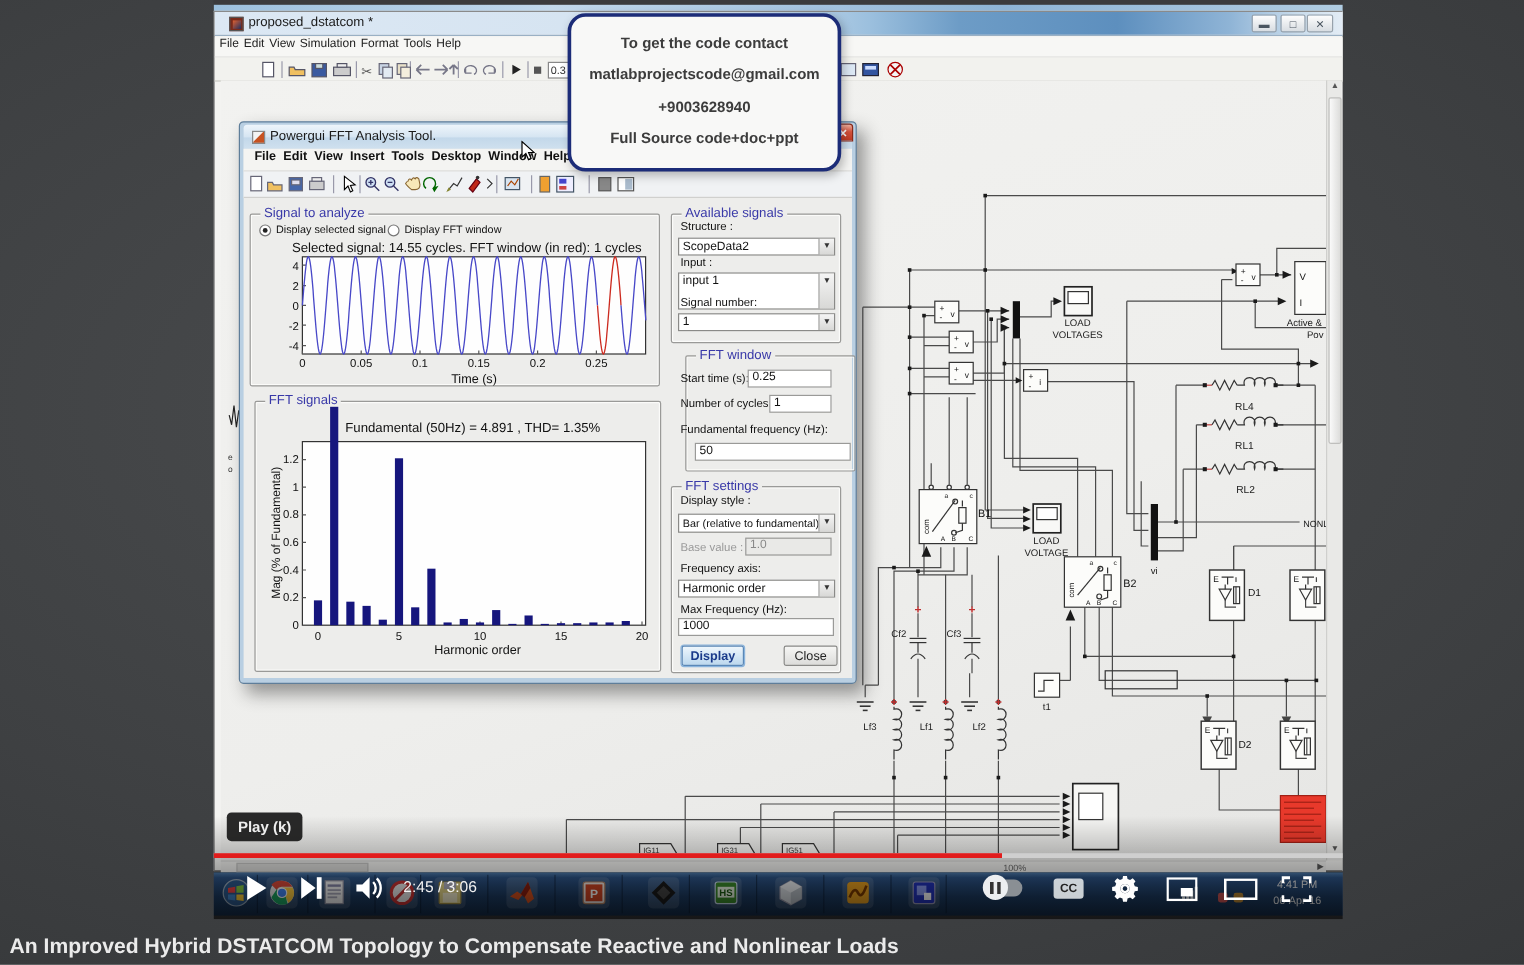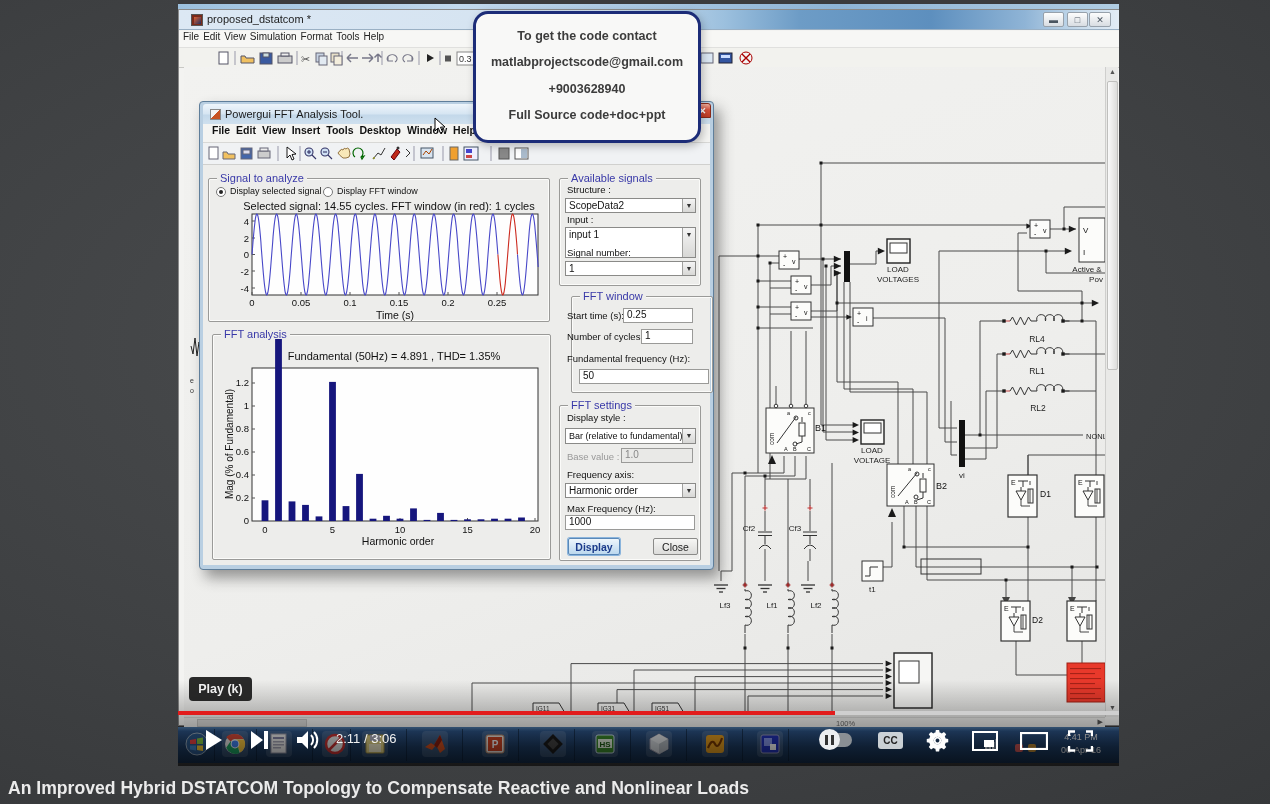--- a/index.html
+++ b/index.html
@@ -525,21 +525,21 @@
             <text x="447" y="305" text-anchor="middle">0.2</text>
             <text x="496" y="305" text-anchor="middle">0.25</text>
 </g>
 <text x="394" y="318" font-size="10.5" fill="#111" text-anchor="middle">Time (s)</text>
 <polyline points="251.0,253.5 251.5,247.2 252.0,241.0 252.5,235.1 253.0,229.7 253.5,224.9 254.0,220.7 254.4,217.4 254.9,215.0 255.4,213.5 255.9,213.0 256.4,213.5 256.9,215.0 257.4,217.4 257.9,220.7 258.4,224.9 258.9,229.7 259.4,235.1 259.9,241.0 260.3,247.2 260.8,253.5 261.3,259.8 261.8,266.0 262.3,271.9 262.8,277.3 263.3,282.1 263.8,286.3 264.3,289.6 264.8,292.0 265.3,293.5 265.8,294.0 266.2,293.5 266.7,292.0 267.2,289.6 267.7,286.3 268.2,282.1 268.7,277.3 269.2,271.9 269.7,266.0 270.2,259.8 270.7,253.5 271.2,247.2 271.7,241.0 272.1,235.1 272.6,229.7 273.1,224.9 273.6,220.7 274.1,217.4 274.6,215.0 275.1,213.5 275.6,213.0 276.1,213.5 276.6,215.0 277.1,217.4 277.6,220.7 278.0,224.9 278.5,229.7 279.0,235.1 279.5,241.0 280.0,247.2 280.5,253.5 281.0,259.8 281.5,266.0 282.0,271.9 282.5,277.3 283.0,282.1 283.5,286.3 283.9,289.6 284.4,292.0 284.9,293.5 285.4,294.0 285.9,293.5 286.4,292.0 286.9,289.6 287.4,286.3 287.9,282.1 288.4,277.3 288.9,271.9 289.4,266.0 289.8,259.8 290.3,253.5 290.8,247.2 291.3,241.0 291.8,235.1 292.3,229.7 292.8,224.9 293.3,220.7 293.8,217.4 294.3,215.0 294.8,213.5 295.3,213.0 295.7,213.5 296.2,215.0 296.7,217.4 297.2,220.7 297.7,224.9 298.2,229.7 298.7,235.1 299.2,241.0 299.7,247.2 300.2,253.5 300.7,259.8 301.2,266.0 301.7,271.9 302.1,277.3 302.6,282.1 303.1,286.3 303.6,289.6 304.1,292.0 304.6,293.5 305.1,294.0 305.6,293.5 306.1,292.0 306.6,289.6 307.1,286.3 307.6,282.1 308.0,277.3 308.5,271.9 309.0,266.0 309.5,259.8 310.0,253.5 310.5,247.2 311.0,241.0 311.5,235.1 312.0,229.7 312.5,224.9 313.0,220.7 313.5,217.4 313.9,215.0 314.4,213.5 314.9,213.0 315.4,213.5 315.9,215.0 316.4,217.4 316.9,220.7 317.4,224.9 317.9,229.7 318.4,235.1 318.9,241.0 319.4,247.2 319.8,253.5 320.3,259.8 320.8,266.0 321.3,271.9 321.8,277.3 322.3,282.1 322.8,286.3 323.3,289.6 323.8,292.0 324.3,293.5 324.8,294.0 325.3,293.5 325.7,292.0 326.2,289.6 326.7,286.3 327.2,282.1 327.7,277.3 328.2,271.9 328.7,266.0 329.2,259.8 329.7,253.5 330.2,247.2 330.7,241.0 331.2,235.1 331.6,229.7 332.1,224.9 332.6,220.7 333.1,217.4 333.6,215.0 334.1,213.5 334.6,213.0 335.1,213.5 335.6,215.0 336.1,217.4 336.6,220.7 337.1,224.9 337.5,229.7 338.0,235.1 338.5,241.0 339.0,247.2 339.5,253.5 340.0,259.8 340.5,266.0 341.0,271.9 341.5,277.3 342.0,282.1 342.5,286.3 343.0,289.6 343.4,292.0 343.9,293.5 344.4,294.0 344.9,293.5 345.4,292.0 345.9,289.6 346.4,286.3 346.9,282.1 347.4,277.3 347.9,271.9 348.4,266.0 348.9,259.8 349.4,253.5 349.8,247.2 350.3,241.0 350.8,235.1 351.3,229.7 351.8,224.9 352.3,220.7 352.8,217.4 353.3,215.0 353.8,213.5 354.3,213.0 354.8,213.5 355.3,215.0 355.7,217.4 356.2,220.7 356.7,224.9 357.2,229.7 357.7,235.1 358.2,241.0 358.7,247.2 359.2,253.5 359.7,259.8 360.2,266.0 360.7,271.9 361.2,277.3 361.6,282.1 362.1,286.3 362.6,289.6 363.1,292.0 363.6,293.5 364.1,294.0 364.6,293.5 365.1,292.0 365.6,289.6 366.1,286.3 366.6,282.1 367.1,277.3 367.5,271.9 368.0,266.0 368.5,259.8 369.0,253.5 369.5,247.2 370.0,241.0 370.5,235.1 371.0,229.7 371.5,224.9 372.0,220.7 372.5,217.4 373.0,215.0 373.4,213.5 373.9,213.0 374.4,213.5 374.9,215.0 375.4,217.4 375.9,220.7 376.4,224.9 376.9,229.7 377.4,235.1 377.9,241.0 378.4,247.2 378.9,253.5 379.3,259.8 379.8,266.0 380.3,271.9 380.8,277.3 381.3,282.1 381.8,286.3 382.3,289.6 382.8,292.0 383.3,293.5 383.8,294.0 384.3,293.5 384.8,292.0 385.2,289.6 385.7,286.3 386.2,282.1 386.7,277.3 387.2,271.9 387.7,266.0 388.2,259.8 388.7,253.5 389.2,247.2 389.7,241.0 390.2,235.1 390.7,229.7 391.1,224.9 391.6,220.7 392.1,217.4 392.6,215.0 393.1,213.5 393.6,213.0 394.1,213.5 394.6,215.0 395.1,217.4 395.6,220.7 396.1,224.9 396.6,229.7 397.0,235.1 397.5,241.0 398.0,247.2 398.5,253.5 399.0,259.8 399.5,266.0 400.0,271.9 400.5,277.3 401.0,282.1 401.5,286.3 402.0,289.6 402.5,292.0 403.0,293.5 403.4,294.0 403.9,293.5 404.4,292.0 404.9,289.6 405.4,286.3 405.9,282.1 406.4,277.3 406.9,271.9 407.4,266.0 407.9,259.8 408.4,253.5 408.9,247.2 409.3,241.0 409.8,235.1 410.3,229.7 410.8,224.9 411.3,220.7 411.8,217.4 412.3,215.0 412.8,213.5 413.3,213.0 413.8,213.5 414.3,215.0 414.8,217.4 415.2,220.7 415.7,224.9 416.2,229.7 416.7,235.1 417.2,241.0 417.7,247.2 418.2,253.5 418.7,259.8 419.2,266.0 419.7,271.9 420.2,277.3 420.7,282.1 421.1,286.3 421.6,289.6 422.1,292.0 422.6,293.5 423.1,294.0 423.6,293.5 424.1,292.0 424.6,289.6 425.1,286.3 425.6,282.1 426.1,277.3 426.6,271.9 427.0,266.0 427.5,259.8 428.0,253.5 428.5,247.2 429.0,241.0 429.5,235.1 430.0,229.7 430.5,224.9 431.0,220.7 431.5,217.4 432.0,215.0 432.5,213.5 432.9,213.0 433.4,213.5 433.9,215.0 434.4,217.4 434.9,220.7 435.4,224.9 435.9,229.7 436.4,235.1 436.9,241.0 437.4,247.2 437.9,253.5 438.4,259.8 438.8,266.0 439.3,271.9 439.8,277.3 440.3,282.1 440.8,286.3 441.3,289.6 441.8,292.0 442.3,293.5 442.8,294.0 443.3,293.5 443.8,292.0 444.3,289.6 444.7,286.3 445.2,282.1 445.7,277.3 446.2,271.9 446.7,266.0 447.2,259.8 447.7,253.5 448.2,247.2 448.7,241.0 449.2,235.1 449.7,229.7 450.2,224.9 450.7,220.7 451.1,217.4 451.6,215.0 452.1,213.5 452.6,213.0 453.1,213.5 453.6,215.0 454.1,217.4 454.6,220.7 455.1,224.9 455.6,229.7 456.1,235.1 456.6,241.0 457.0,247.2 457.5,253.5 458.0,259.8 458.5,266.0 459.0,271.9 459.5,277.3 460.0,282.1 460.5,286.3 461.0,289.6 461.5,292.0 462.0,293.5 462.5,294.0 462.9,293.5 463.4,292.0 463.9,289.6 464.4,286.3 464.9,282.1 465.4,277.3 465.9,271.9 466.4,266.0 466.9,259.8 467.4,253.5 467.9,247.2 468.4,241.0 468.8,235.1 469.3,229.7 469.8,224.9 470.3,220.7 470.8,217.4 471.3,215.0 471.8,213.5 472.3,213.0 472.8,213.5 473.3,215.0 473.8,217.4 474.3,220.7 474.7,224.9 475.2,229.7 475.7,235.1 476.2,241.0 476.7,247.2 477.2,253.5 477.7,259.8 478.2,266.0 478.7,271.9 479.2,277.3 479.7,282.1 480.2,286.3 480.6,289.6 481.1,292.0 481.6,293.5 482.1,294.0 482.6,293.5 483.1,292.0 483.6,289.6 484.1,286.3 484.6,282.1 485.1,277.3 485.6,271.9 486.1,266.0 486.5,259.8 487.0,253.5 487.5,247.2 488.0,241.0 488.5,235.1 489.0,229.7 489.5,224.9 490.0,220.7 490.5,217.4 491.0,215.0 491.5,213.5 492.0,213.0 492.4,213.5 492.9,215.0 493.4,217.4 493.9,220.7 494.4,224.9 494.9,229.7 495.4,235.1 495.9,241.0 496.4,247.2 496.9,253.5" fill="none" stroke="#4848c8" stroke-width="1.1"></polyline>
 <polyline points="496.9,253.5 497.4,259.8 497.9,266.0 498.4,271.9 498.8,277.3 499.3,282.1 499.8,286.3 500.3,289.6 500.8,292.0 501.3,293.5 501.8,294.0 502.3,293.5 502.8,292.0 503.3,289.6 503.8,286.3 504.3,282.1 504.7,277.3 505.2,271.9 505.7,266.0 506.2,259.8 506.7,253.5 507.2,247.2 507.7,241.0 508.2,235.1 508.7,229.7 509.2,224.9 509.7,220.7 510.2,217.4 510.6,215.0 511.1,213.5 511.6,213.0 512.1,213.5 512.6,215.0 513.1,217.4 513.6,220.7 514.1,224.9 514.6,229.7 515.1,235.1 515.6,241.0 516.1,247.2 516.5,253.5" fill="none" stroke="#cc2b20" stroke-width="1.1"></polyline>
 <polyline points="516.5,253.5 517.0,259.8 517.5,266.0 518.0,271.9 518.5,277.3 519.0,282.1 519.5,286.3 520.0,289.6 520.5,292.0 521.0,293.5 521.5,294.0 522.0,293.5 522.4,292.0 522.9,289.6 523.4,286.3 523.9,282.1 524.4,277.3 524.9,271.9 525.4,266.0 525.9,259.8 526.4,253.5 526.9,247.2 527.4,241.0 527.9,235.1 528.3,229.7 528.8,224.9 529.3,220.7 529.8,217.4 530.3,215.0 530.8,213.5 531.3,213.0 531.8,213.5 532.3,215.0 532.8,217.4 533.3,220.7 533.8,224.9 534.2,229.7 534.7,235.1 535.2,241.0 535.7,247.2 536.2,253.5 536.7,259.8 537.2,266.0" fill="none" stroke="#4848c8" stroke-width="1.1"></polyline>
 </svg>
 
       <div class="grp" style="left:9px;top:210px;width:339px;height:226px;">
-        <span class="glab">FFT analysis</span>
+        <span class="glab">FFT signals</span>
       </div>
       <svg class="abs" style="left:9px;top:210px;" width="339" height="226" viewBox="211 333 339 226">
 <text x="393" y="359" font-size="11" fill="#111" text-anchor="middle">Fundamental (50Hz) = 4.891 , THD= 1.35%</text>
 <rect x="251" y="367" width="286" height="153" fill="#fefefe" stroke="#333" stroke-width="1"></rect>
 <g stroke="#555" stroke-width="1">
 <line x1="264" y1="520" x2="264" y2="517"></line>
             <line x1="331.5" y1="520" x2="331.5" y2="517"></line>
             <line x1="399" y1="520" x2="399" y2="517"></line>
             <line x1="466.5" y1="520" x2="466.5" y2="517"></line>
             <line x1="534" y1="520" x2="534" y2="517"></line>
@@ -734,21 +734,21 @@
       <path d="M1,1 L17,11 L1,21 Z" fill="#fff"></path>
     </svg>
 <svg class="abs" style="left:72px;top:729px;" width="19" height="22" viewBox="0 0 19 22">
       <path d="M1,2 L13,11 L1,20 Z" fill="#fff"></path>
       <rect x="14" y="2" width="4" height="18" fill="#fff"></rect>
     </svg>
 <svg class="abs" style="left:118px;top:730px;" width="24" height="20" viewBox="0 0 24 20">
       <path d="M1,7 h5 l6,-6 v18 l-6,-6 h-5 Z" fill="#fff"></path>
       <path d="M15,5 a7,7 0 0 1 0,10 M18,2 a11.5,11.5 0 0 1 0,16" stroke="#fff" stroke-width="2" fill="none"></path>
     </svg>
-<div id="vtime">2:11 / 3:06</div>
+<div id="vtime">2:45 / 3:06</div>
 <div class="abs" style="left:644px;top:733px;width:30px;height:14px;background:#8a8f94;border-radius:7px;"></div>
 <div class="abs" style="left:641px;top:729px;width:21px;height:21px;background:#eceef0;border-radius:50%;"></div>
 <svg class="abs" style="left:647px;top:735px;" width="9" height="10" viewBox="0 0 9 10">
       <rect x="0" y="0" width="3" height="10" fill="#333"></rect>
       <rect x="6" y="0" width="3" height="10" fill="#333"></rect>
     </svg>
 <div class="abs" style="left:700px;top:732px;width:25px;height:17px;background:rgba(235,238,240,.85);border-radius:3px;color:#222;font-size:10px;font-weight:bold;text-align:center;line-height:17px;">CC</div>
 <svg class="abs" style="left:748px;top:729px;" width="23" height="23" viewBox="0 0 24 24">
       <path fill="#fdfdfd" d="M12,8 a4,4 0 1 0 0.001,0 Z M12,10 a2,2 0 1 1 -0.001,0 Z" fill-rule="evenodd"></path>
       <path fill="#fdfdfd" d="M10.3,1 h3.4 l0.5,2.7 a8.5,8.5 0 0 1 2.2,0.9 l2.3,-1.5 l2.4,2.4 l-1.5,2.3 a8.5,8.5 0 0 1 0.9,2.2 l2.7,0.5 v3.4 l-2.7,0.5 a8.5,8.5 0 0 1 -0.9,2.2 l1.5,2.3 l-2.4,2.4 l-2.3,-1.5 a8.5,8.5 0 0 1 -2.2,0.9 l-0.5,2.7 h-3.4 l-0.5,-2.7 a8.5,8.5 0 0 1 -2.2,-0.9 l-2.3,1.5 l-2.4,-2.4 l1.5,-2.3 a8.5,8.5 0 0 1 -0.9,-2.2 l-2.7,-0.5 v-3.4 l2.7,-0.5 a8.5,8.5 0 0 1 0.9,-2.2 l-1.5,-2.3 l2.4,-2.4 l2.3,1.5 a8.5,8.5 0 0 1 2.2,-0.9 Z M12,8 a4,4 0 1 0 0.001,0 Z" fill-rule="evenodd"></path>

